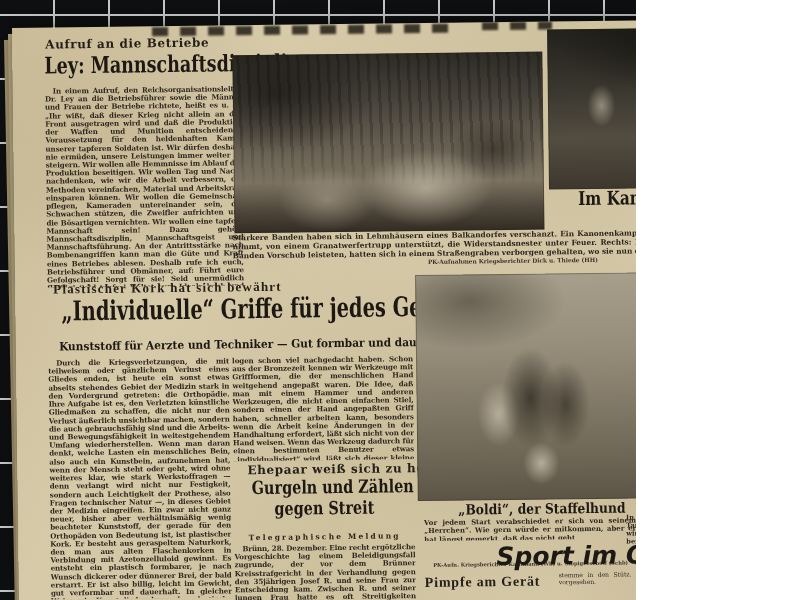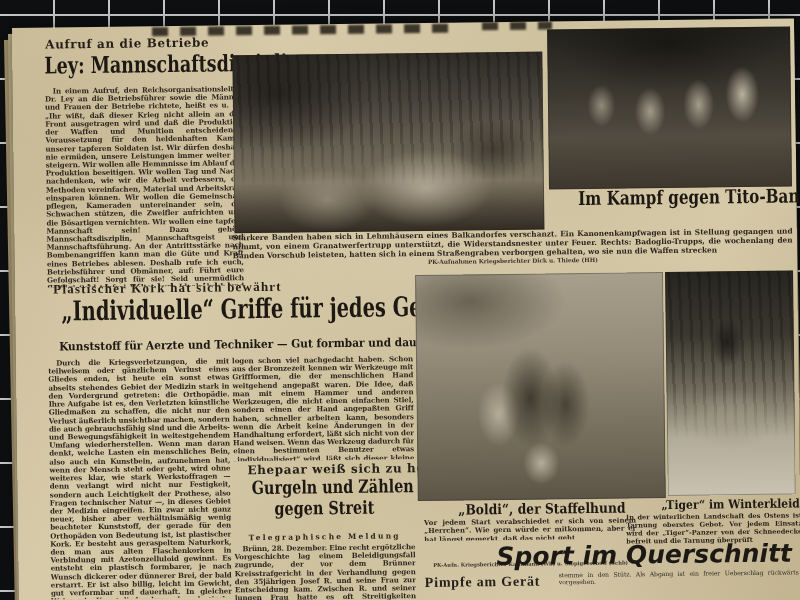--- a/index.html
+++ b/index.html
@@ -1,16 +1,16 @@
 <!DOCTYPE html>
 <html><head>
 <meta charset="utf-8">
 <style>
   html,body{margin:0;padding:0;}
-  .scene{position:relative;width:800px;height:600px;overflow:hidden;
+  .scene{position:relative;width:636px;height:600px;overflow:hidden;
     background:#0e0f10;font-family:"DejaVu Serif",serif;}
   
   .mat{position:absolute;inset:0;
     background-image:
       repeating-linear-gradient(90deg, transparent 0 53px, #c2c6c9 53px 55px),
       repeating-linear-gradient(0deg, transparent 0 8px, #c2c6c9 8px 10px, transparent 10px 64px);
     background-color:#0e0f10;}
   
   .stack1{position:absolute;left:4px;top:40px;width:784px;height:590px;
     transform:rotate(-1.1deg);transform-origin:0 0;background:#a8966f;}

